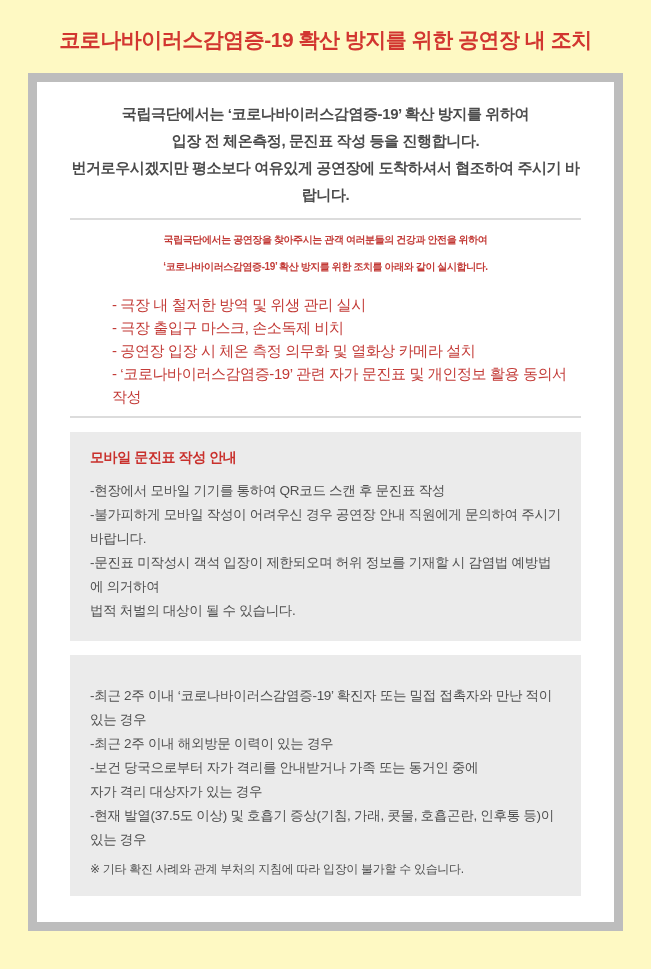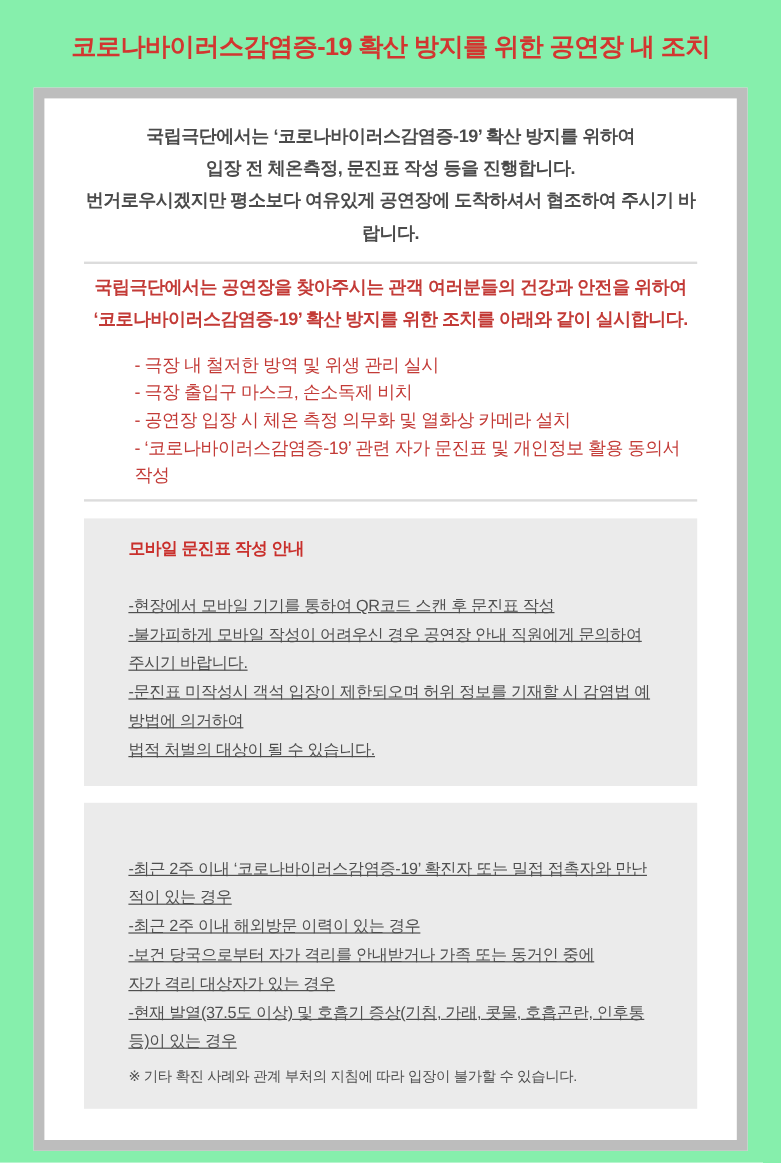--- a/index.html
+++ b/index.html
@@ -6,21 +6,21 @@
     margin: 0;
     padding: 0;
     background: #ffffff;
     width: 651px;
     font-family: "Liberation Sans", "DejaVu Sans", sans-serif;
   }
   .page {
     width: 651px;
     height: 969px;
     overflow: hidden;
-    background: #86efac;
+    background: #fef9c3;
   }
   .page-title {
     margin: 0;
     padding-top: 27px;
     text-align: center;
     color: #d23630;
     font-size: 21px;
     font-weight: 700;
     letter-spacing: -0.5px;
     line-height: 1.2;
@@ -49,21 +49,21 @@
     margin: 10px 0 6px;
   }
   .divider.second {
     margin: 8px 0 7px;
   }
   .red-heading {
     margin: 0;
     text-align: center;
     color: #c33b37;
     font-weight: 700;
-    font-size: 15px;
+    font-size: 10px;
     line-height: 27px;
     letter-spacing: -0.4px;
     white-space: pre-line;
   }
   .red-list {
     list-style: none;
     margin: 13px 0 0 42px;
     padding: 0;
     color: #c33b37;
     font-weight: 400;
@@ -74,39 +74,38 @@
   .note {
     margin: 10px 0 0;
     text-align: center;
     color: #555555;
     font-size: 12.5px;
     letter-spacing: -0.3px;
   }
   .gray-panel {
     background: #ebebeb;
     margin-top: 14px;
-    padding: 16px 37px 18px;
+    padding: 16px 20px 18px;
   }
   .panel-title {
     margin: 0;
     color: #c9302c;
     font-weight: 700;
     font-size: 14px;
     letter-spacing: -0.4px;
     line-height: 18px;
   }
   .panel-list {
     list-style: none;
-    margin: 27px 0 0;
+    margin: 13px 0 0;
     padding: 0;
     color: #4f4f4f;
     font-size: 13.5px;
     line-height: 24px;
     letter-spacing: -0.3px;
-    text-decoration: underline;
   }
   .panel-list li {
     white-space: pre-line;
   }
   .panel-footnote {
     margin: 9px 0 0;
     color: #4f4f4f;
     font-size: 12px;
     letter-spacing: -0.3px;
   }

